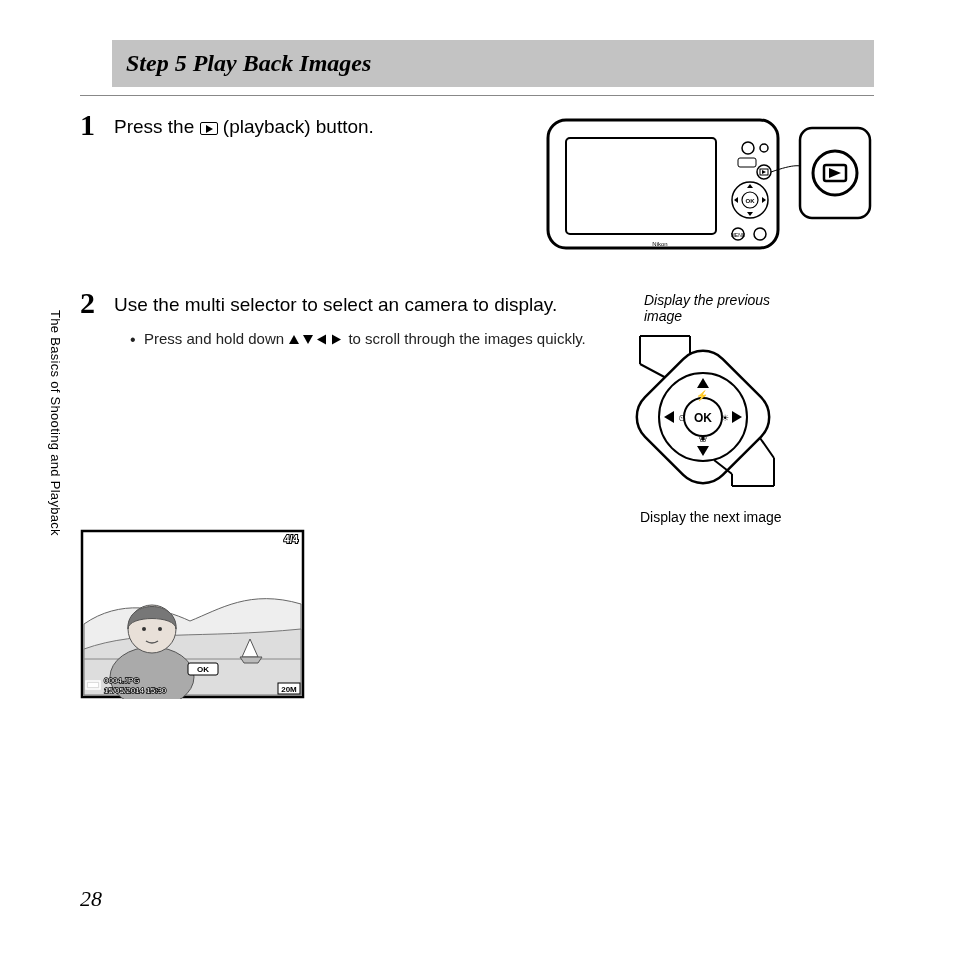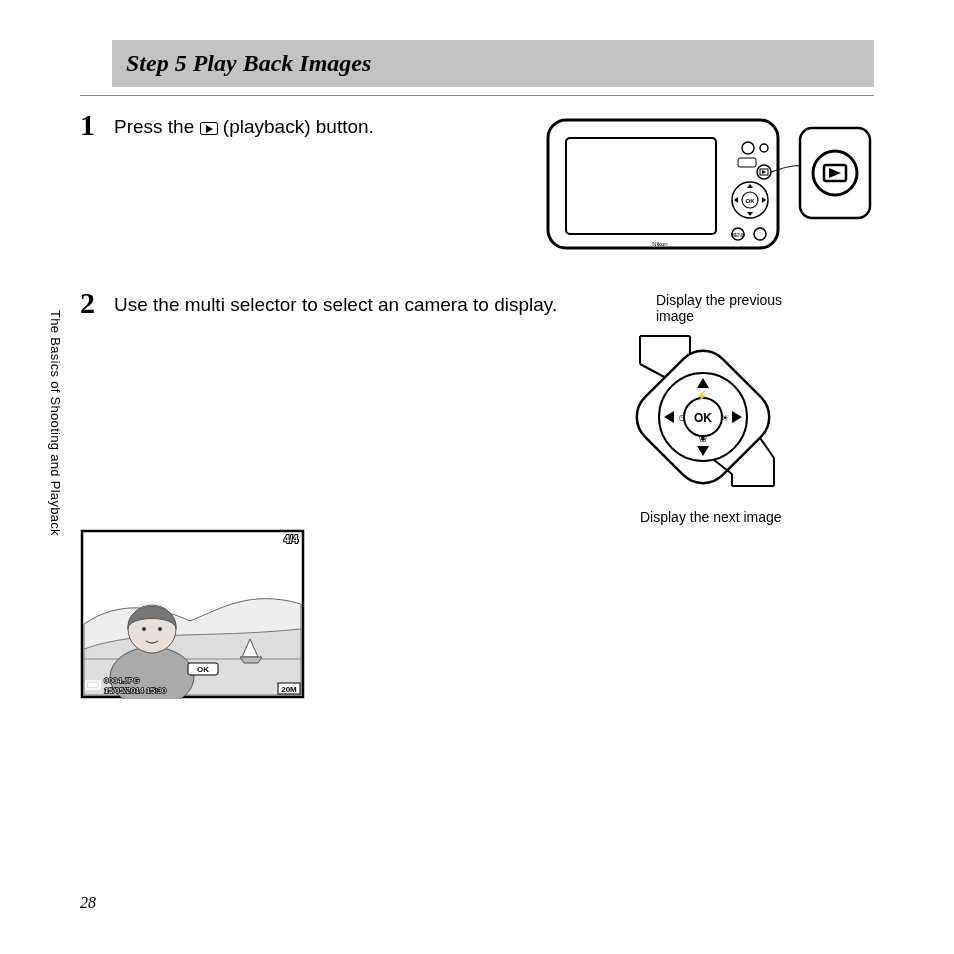--- a/index.html
+++ b/index.html
@@ -113,21 +113,21 @@
     left: 48px;
     top: 310px;
     letter-spacing: 0.3px;
   }
   .page-num {
     position: absolute;
     left: 80px;
     bottom: 42px;
     font-style: italic;
     font-family: Georgia, serif;
-    font-size: 16px;
+    font-size: 22px;
   }
   .selector-labels { font-size: 14px; }
   .selector-fig { position: relative; width: 155px; }
   .screen-fig { width: 265px; }
 </style>
 </head>
 <body>
 
 <div class="side-tab"></div>
 <div class="side-label">The Basics of Shooting and Playback</div>
@@ -180,23 +180,33 @@
       </svg>
     </div>
   </div>
 </div>
 
 <div class="step-block">
   <div class="step-row">
     <div class="step-text" style="max-width:530px;">
       <div class="step-num">2</div>
       <div class="step-heading">Use the multi selector to select an camera to display.</div>
+      <ul class="step-bullets">
+        <li>
+          <span>Press and hold down </span><svg class="arrows-svg" width="56" height="14">
+              <path d="M6 2 L11 11 L1 11 Z" fill="#000"></path>
+              <path d="M20 11 L25 2 L15 2 Z" fill="#000"></path>
+              <path d="M29 6.5 L38 1.5 L38 11.5 Z" fill="#000"></path>
+              <path d="M53 6.5 L44 1.5 L44 11.5 Z" fill="#000"></path>
+            </svg><span> to scroll through the images quickly.</span>
+        </li>
+      </ul>
     </div>
     <div class="figure-right selector-fig">
-      <div class="selector-labels" style="margin-bottom:6px; margin-left:26px;">Display the previous image</div>
+      <div class="selector-labels" style="margin-bottom:6px; margin-left:14px;font-style:italic;">Display the previous image</div>
       <svg width="155" height="160" viewBox="0 0 155 160">
 
         <path d="M 10 6 L 10 34 M 10 6 L 60 6 M 60 6 L 60 34" stroke="#000" stroke-width="2" fill="none"></path>
         <path d="M 10 34 L 40 50 M 60 34 L 70 42" stroke="#000" stroke-width="2" fill="none"></path>
 
         <rect x="18" y="32" width="110" height="110" rx="28" fill="#fff" stroke="#000" stroke-width="2.5" transform="rotate(45 73 87)"></rect>
         <circle cx="73" cy="87" r="44" fill="#fff" stroke="#000" stroke-width="2"></circle>
         <circle cx="73" cy="87" r="19" fill="#fff" stroke="#000" stroke-width="2"></circle>
         <text x="73" y="92" font-size="12" font-weight="bold" text-anchor="middle">OK</text>
 

